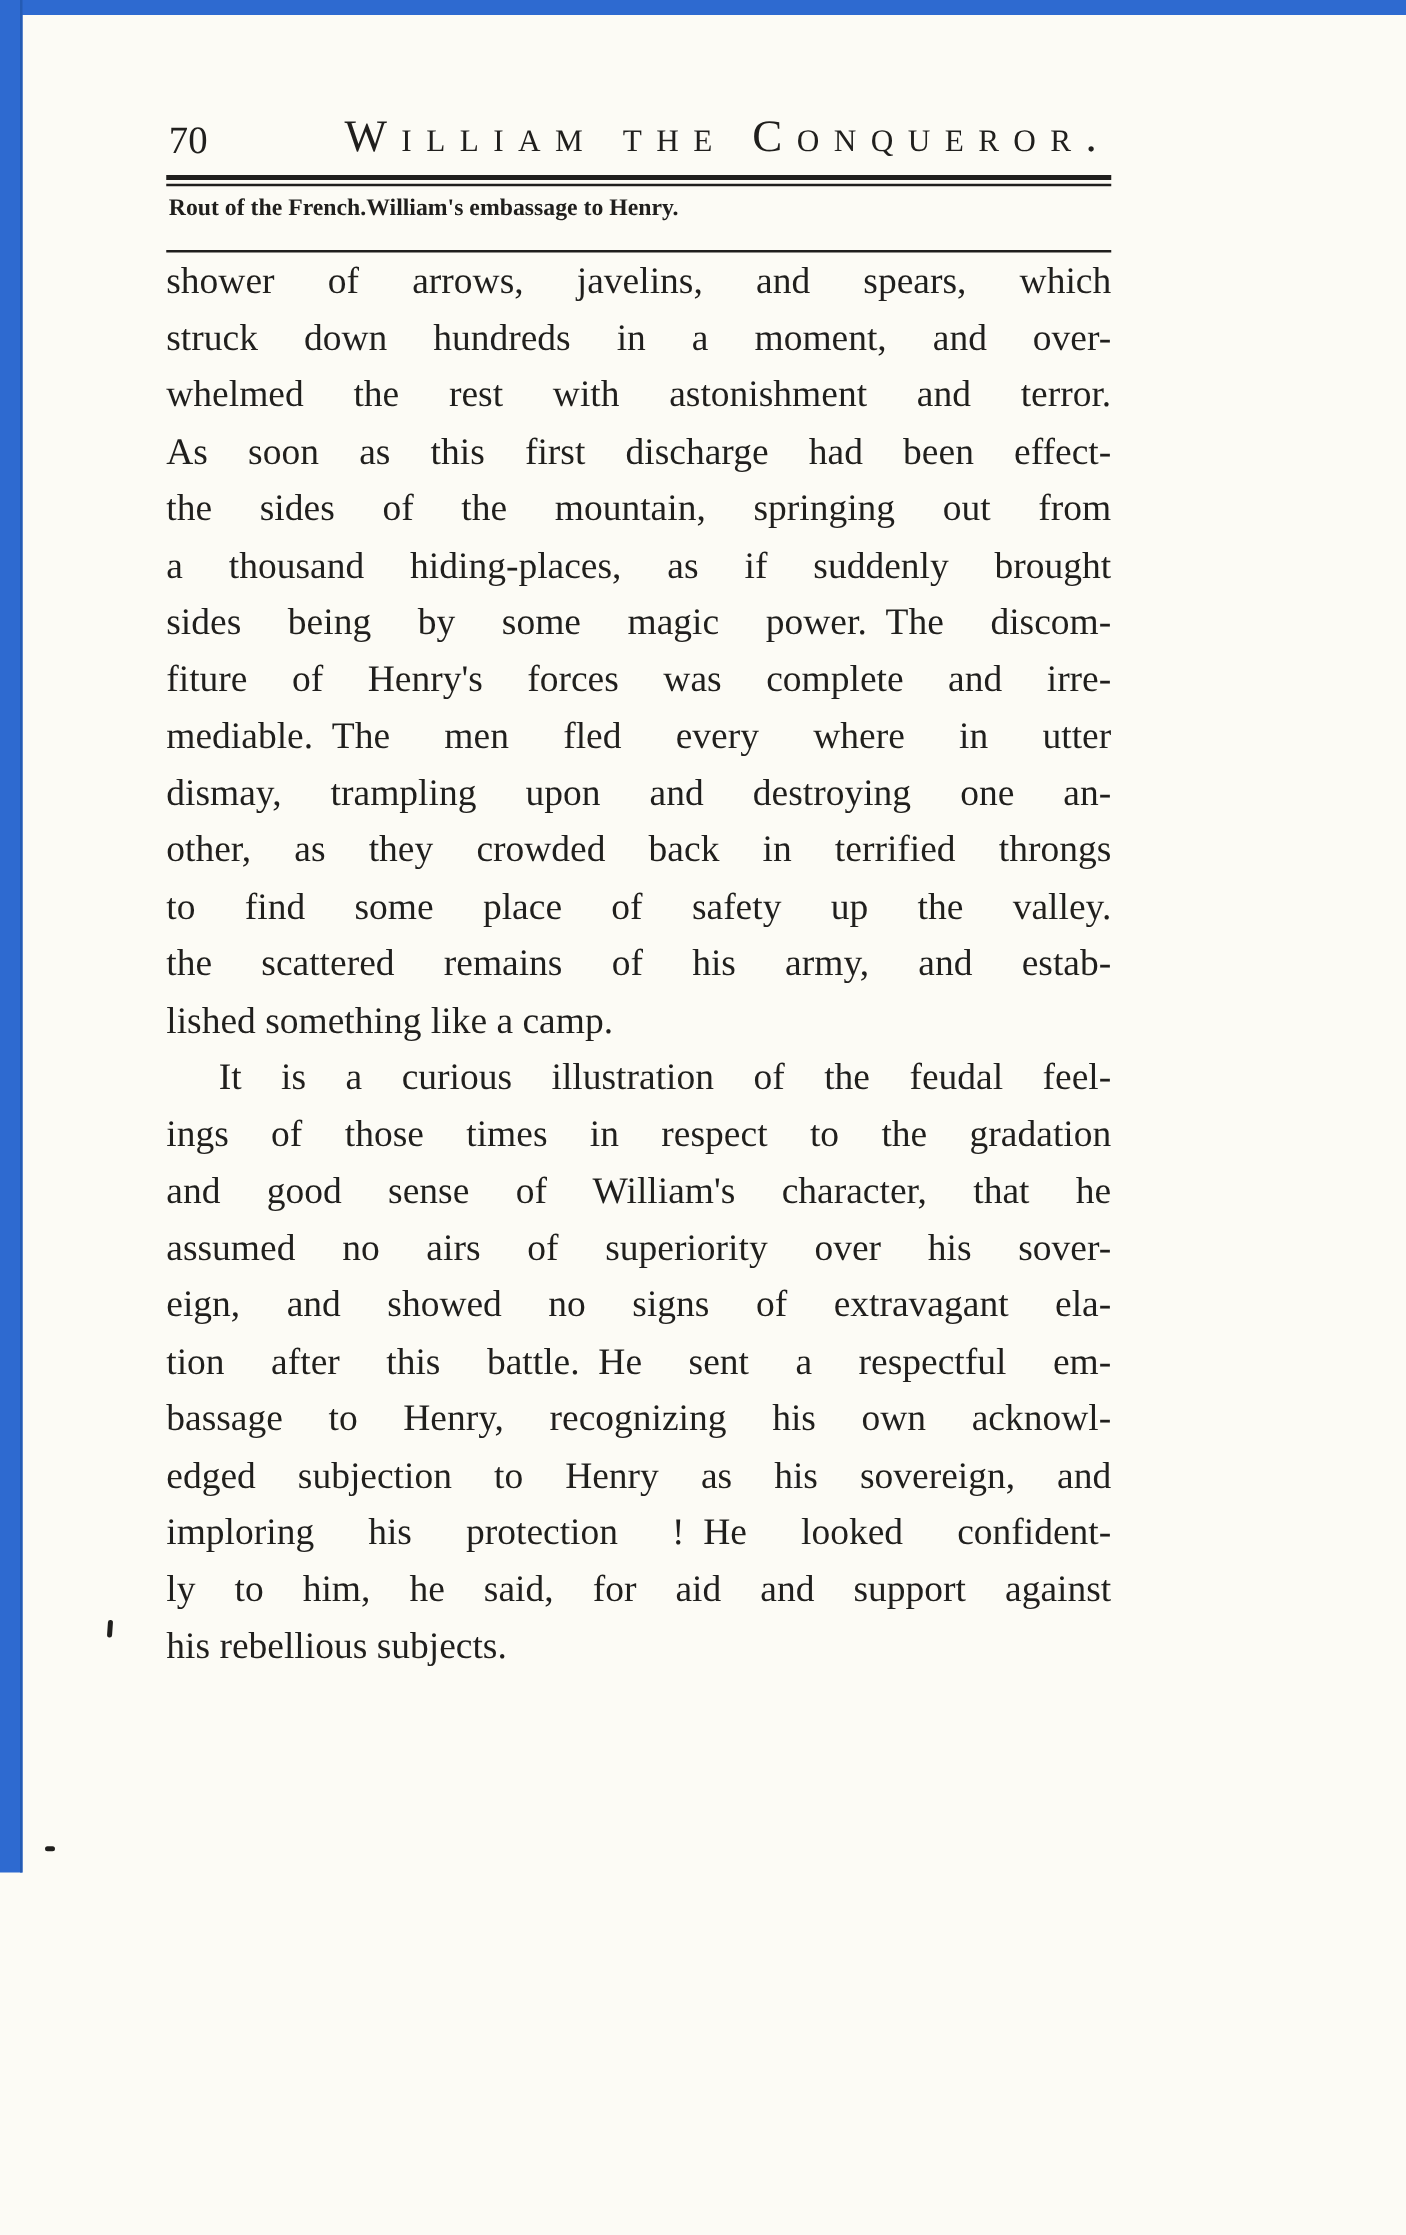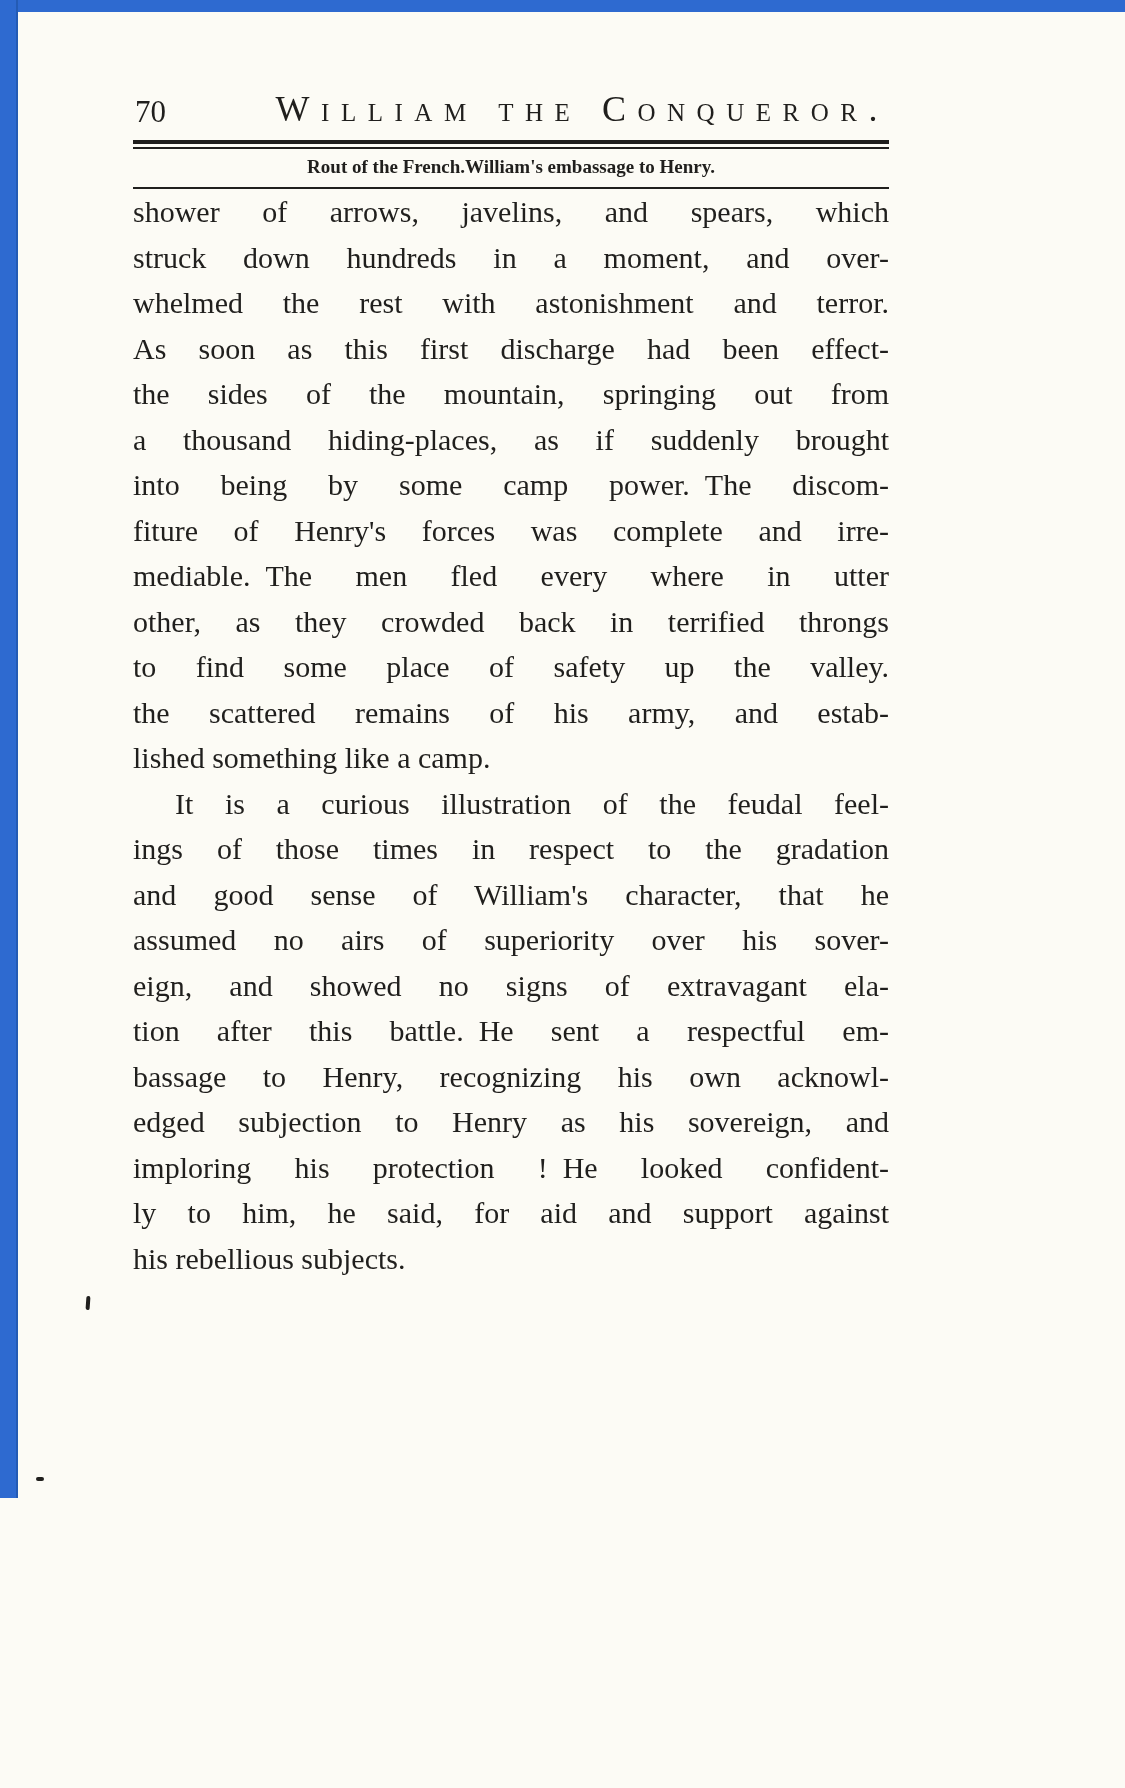--- a/index.html
+++ b/index.html
@@ -31,23 +31,23 @@
     font-size: 36px; letter-spacing: 0.32em;
     font-variant: small-caps;
   }
   .double-rule {
     margin-top: 6px;
     border-top: 4px solid var(--ink, #201f1d);
     border-bottom: 2px solid var(--ink, #201f1d);
     height: 3px;
   }
   .running-heads {
-    display: flex; justify-content: center;
+    display: flex; justify-content: flex-start;
     font-weight: bold; font-size: 19px;
-    padding: 7px 2px 9px 2px;
+    padding: 7px 2px 22px 2px;
   }
   .rule { border-top: 2px solid var(--ink, #201f1d); }
   .body-text { margin-top: 0; font-size: 30px; line-height: 45.5px; }
   .line { text-align: justify; text-align-last: justify; }
   .line.para-end { text-align-last: left; }
   .line.indent { text-indent: 42px; }
   .margin-mark { position: absolute; background: var(--ink, #201f1d); }
   .mark-iota { left: 86px; top: 1296px; width: 4px; height: 14px; border-radius: 2px; transform: rotate(4deg); }
   .mark-dot { left: 36px; top: 1477px; width: 8px; height: 4px; border-radius: 2px; }
 </style>
@@ -75,23 +75,24 @@
 
     <div class="rule"></div>
 
     <div class="body-text" id="body-text">
         <div class="line">shower of arrows, javelins, and spears, which</div>
         <div class="line">struck down hundreds in a moment, and over-</div>
         <div class="line">whelmed the rest with astonishment and terror.</div>
         <div class="line">As soon as this first discharge had been effect-</div>
         <div class="line">the sides of the mountain, springing out from</div>
         <div class="line">a thousand hiding-places, as if suddenly brought</div>
-        <div class="line">into being by some camp power. The discom-</div>
+        <div class="line">sides being by some magic power. The discom-</div>
         <div class="line">fiture of Henry's forces was complete and irre-</div>
         <div class="line">mediable. The men fled every where in utter</div>
+        <div class="line">dismay, trampling upon and destroying one an-</div>
         <div class="line">other, as they crowded back in terrified throngs</div>
         <div class="line">to find some place of safety up the valley.</div>
         <div class="line">the scattered remains of his army, and estab-</div>
         <div class="line para-end">lished something like a camp.</div>
         <div class="line indent">It is a curious illustration of the feudal feel-</div>
         <div class="line">ings of those times in respect to the gradation</div>
         <div class="line">and good sense of William's character, that he</div>
         <div class="line">assumed no airs of superiority over his sover-</div>
         <div class="line">eign, and showed no signs of extravagant ela-</div>
         <div class="line">tion after this battle. He sent a respectful em-</div>

